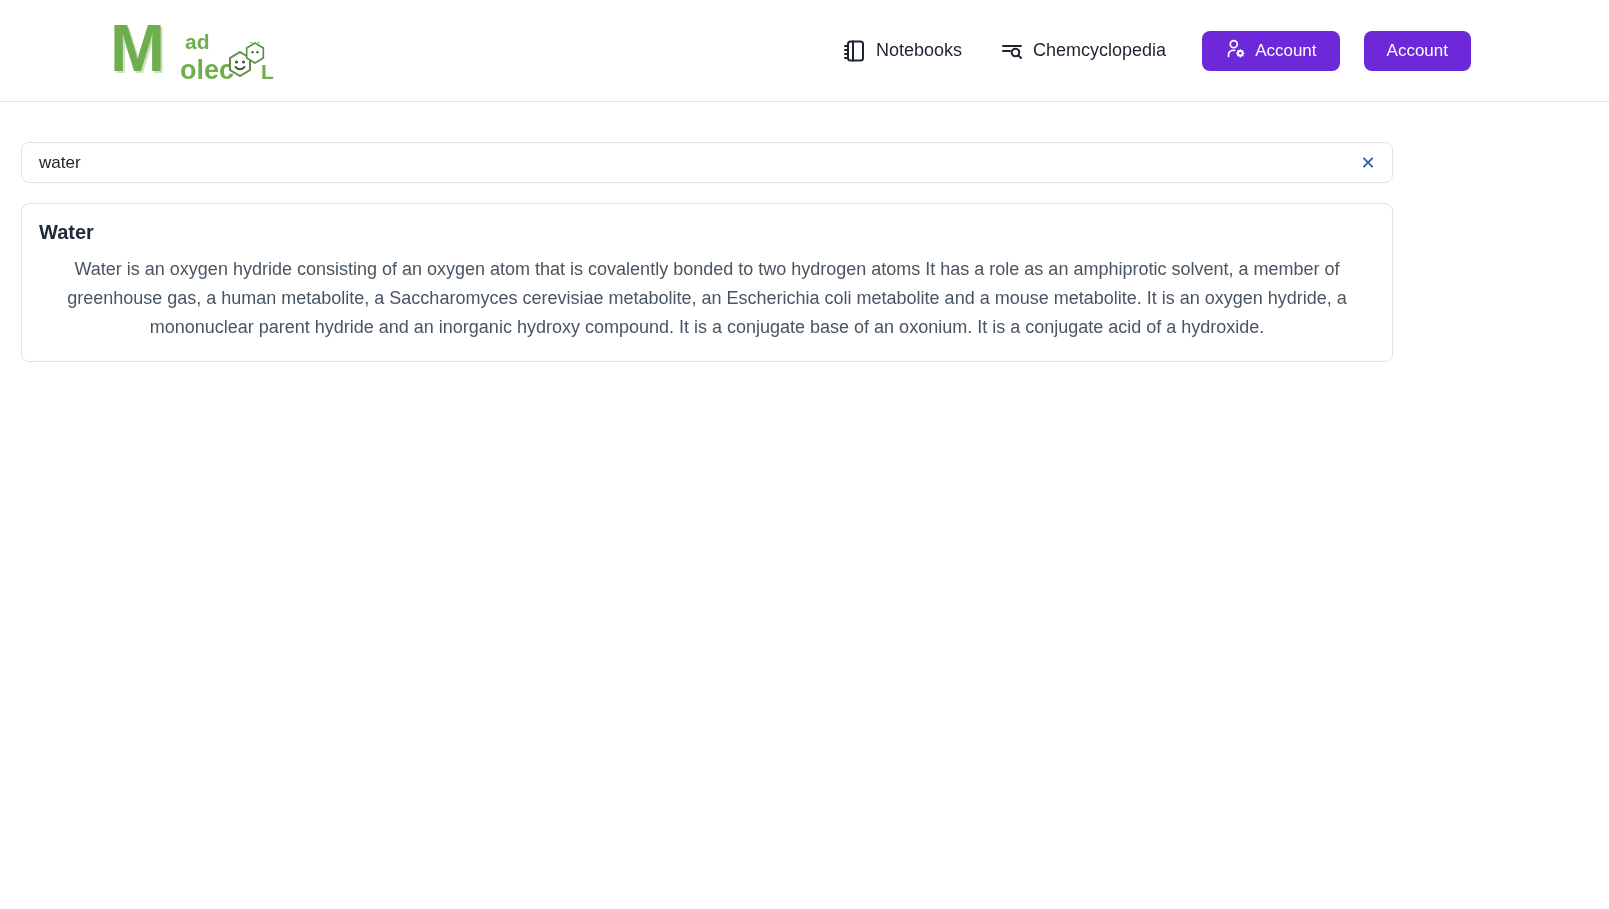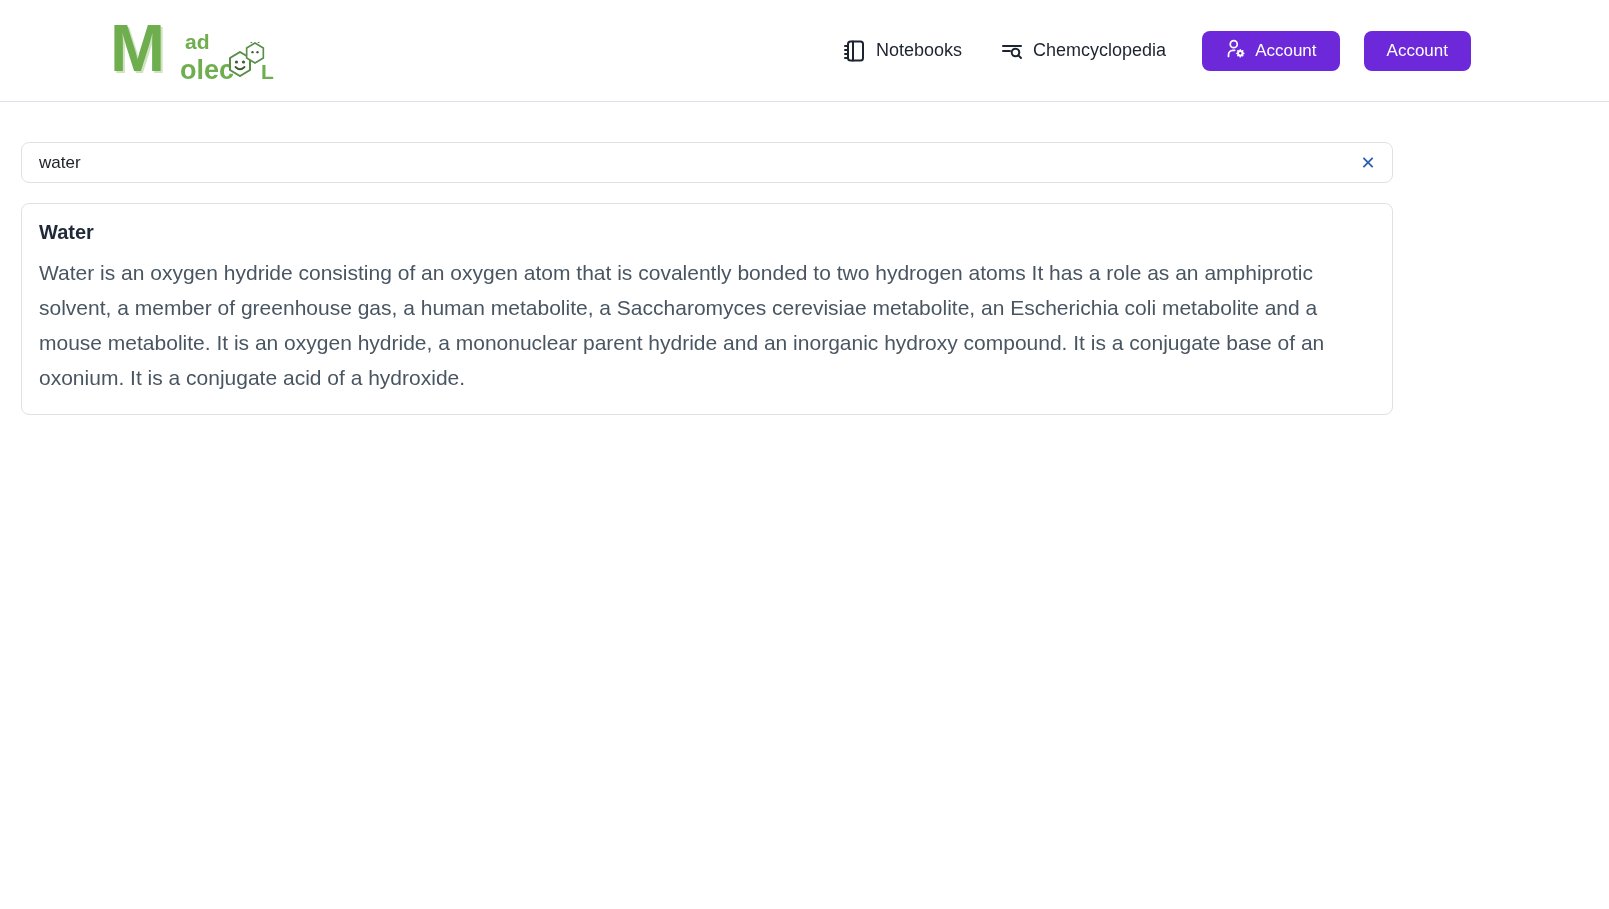--- a/index.html
+++ b/index.html
@@ -72,22 +72,23 @@
     margin-top: 20px;
     border: 1px solid #dee2e6; border-radius: 8px;
     padding: 17px 17px 19px 17px;
     background: #ffffff;
   }
   .result-title {
     font-size: 20px; font-weight: 700; color: #1f2937;
     margin-bottom: 11px;
   }
   .result-desc {
-    font-size: 21px; line-height: 35px; color: #495662;
+    font-size: 18px; line-height: 29px; color: #495662;
     max-width: 1468px;
+    text-align: center;
   }
 </style>
 </head>
 <body>
 
 <header class="app-header">
 
   <div class="logo-box" title="Mad Molecool">
     <span class="logo-m">M</span>
     <span class="logo-ad">ad</span>

